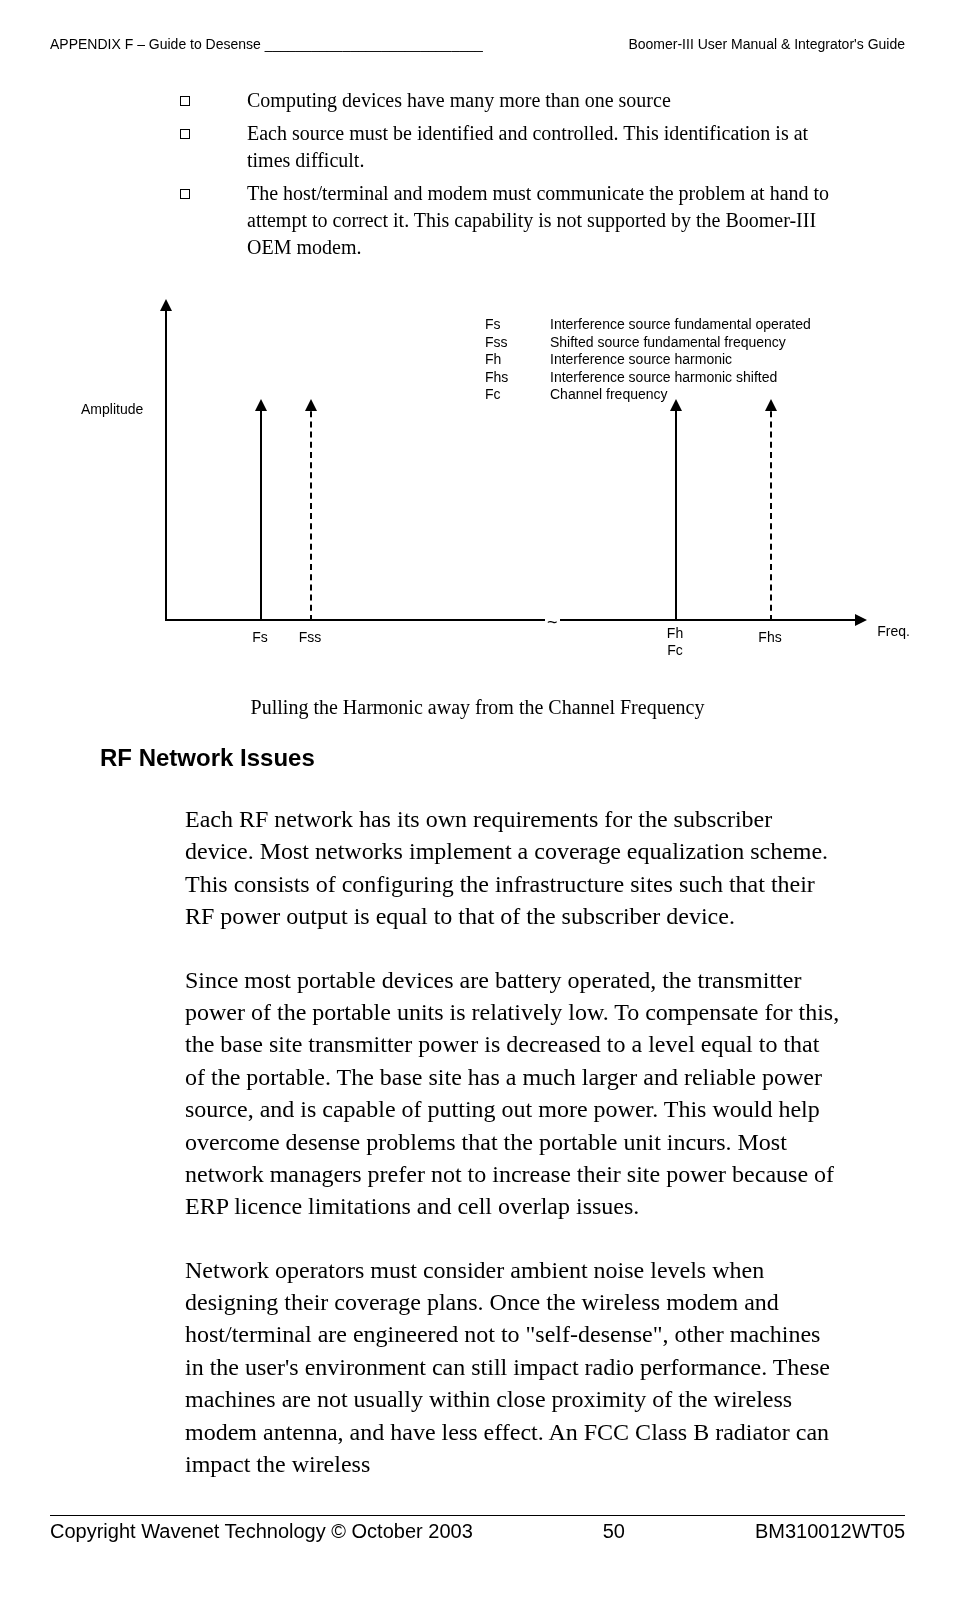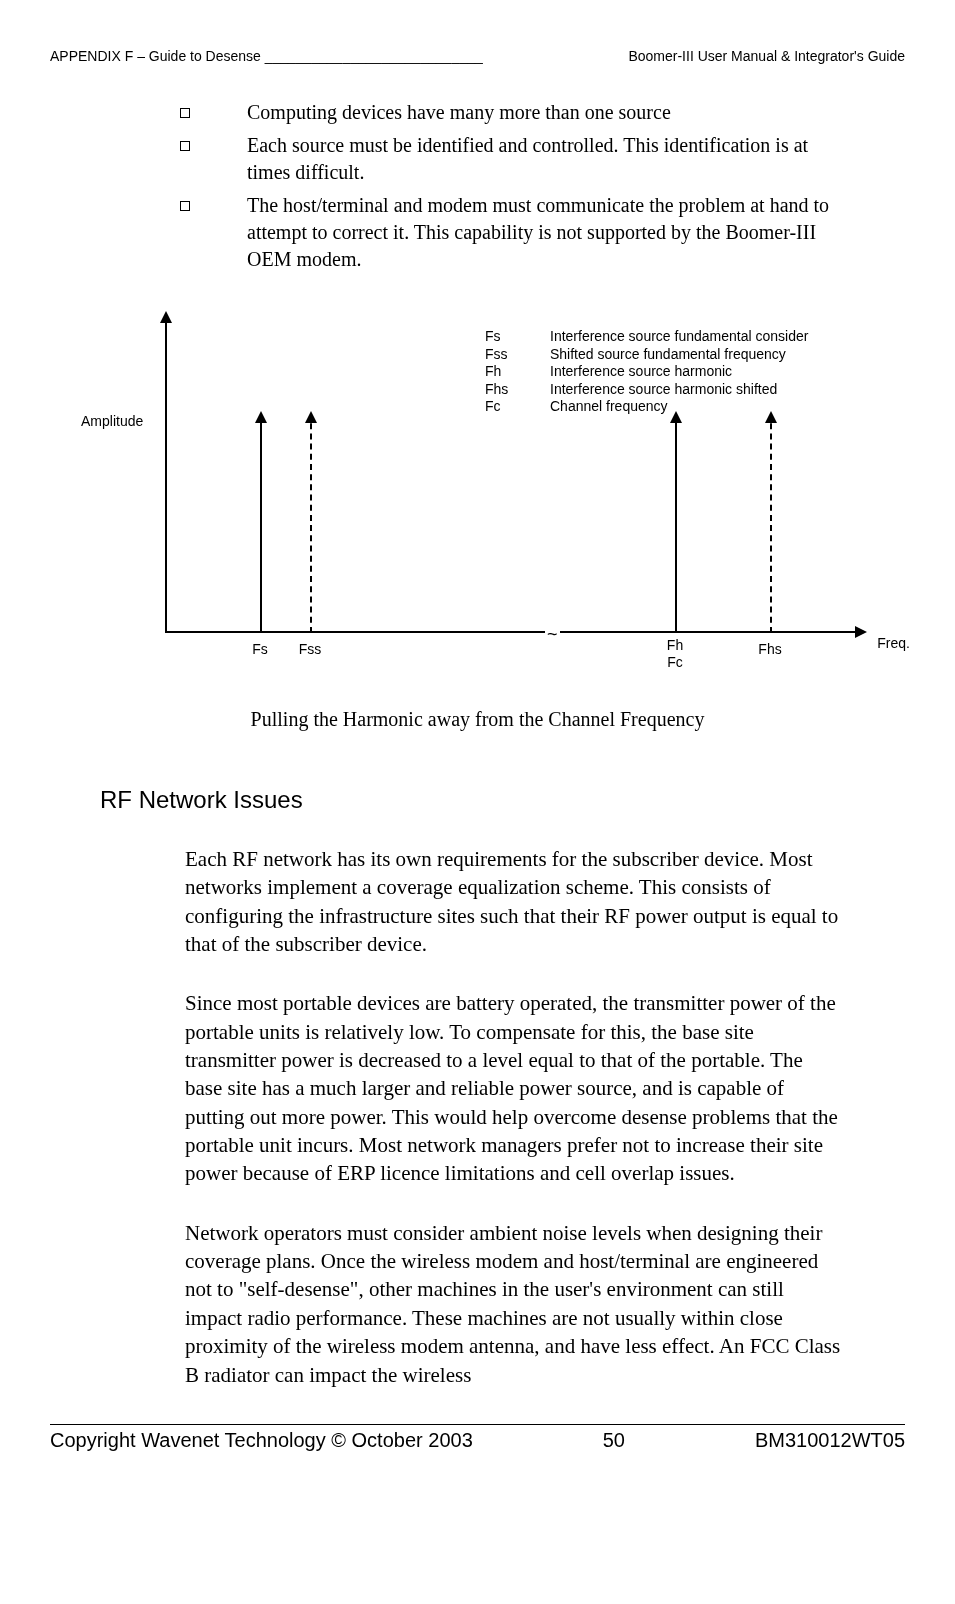--- a/index.html
+++ b/index.html
@@ -4,21 +4,21 @@
 <style>
   body {
     margin: 0;
     padding: 0;
     font-family: "Times New Roman", serif;
     background: #fff;
     color: #000;
     width: 955px;
   }
   .page {
-    padding: 48px 50px 30px 50px;
+    padding: 36px 50px 30px 50px;
     box-sizing: border-box;
   }
   .header-row {
     display: flex;
     justify-content: space-between;
     font-family: Arial, sans-serif;
     font-size: 14px;
     border-bottom: none;
     margin-bottom: 35px;
   }
@@ -159,28 +159,28 @@
   .legend-row { display: flex; }
   .legend-key { width: 65px; }
   .caption {
     text-align: center;
     font-weight: normal;
     font-size: 20px;
     margin-top: 35px;
   }
   .section-heading {
     font-family: Arial, sans-serif;
-    font-weight: normal;
+    font-weight: bold;
     font-size: 24px;
-    margin-top: 55px;
+    margin-top: 25px;
     margin-left: 50px;
     margin-bottom: 18px;
   }
   .body-para {
-    font-size: 21px;
+    font-size: 24px;
     line-height: 1.35;
     margin-left: 135px;
     margin-right: 60px;
     margin-bottom: 12px;
     margin-top: 31px;
   }
   .footer-line {
     border-top: 1px solid #000;
     margin-top: 35px;
     margin-bottom: 4px;
@@ -231,21 +231,21 @@
 
     <div class="x-label" style="left:200px;">Fs</div>
     <div class="x-label" style="left:250px;">Fss</div>
     <div class="x-label" style="left:615px;bottom:2px;white-space:pre;">Fh
 Fc</div>
     <div class="x-label" style="left:710px;">Fhs</div>
 
     <div class="legend">
       <div class="legend-row">
           <span class="legend-key">Fs</span>
-          <span>Interference source fundamental consider</span>
+          <span>Interference source fundamental operated</span>
         </div>
       <div class="legend-row">
           <span class="legend-key">Fss</span>
           <span>Shifted source fundamental frequency</span>
         </div>
       <div class="legend-row">
           <span class="legend-key">Fh</span>
           <span>Interference source harmonic</span>
         </div>
       <div class="legend-row">

